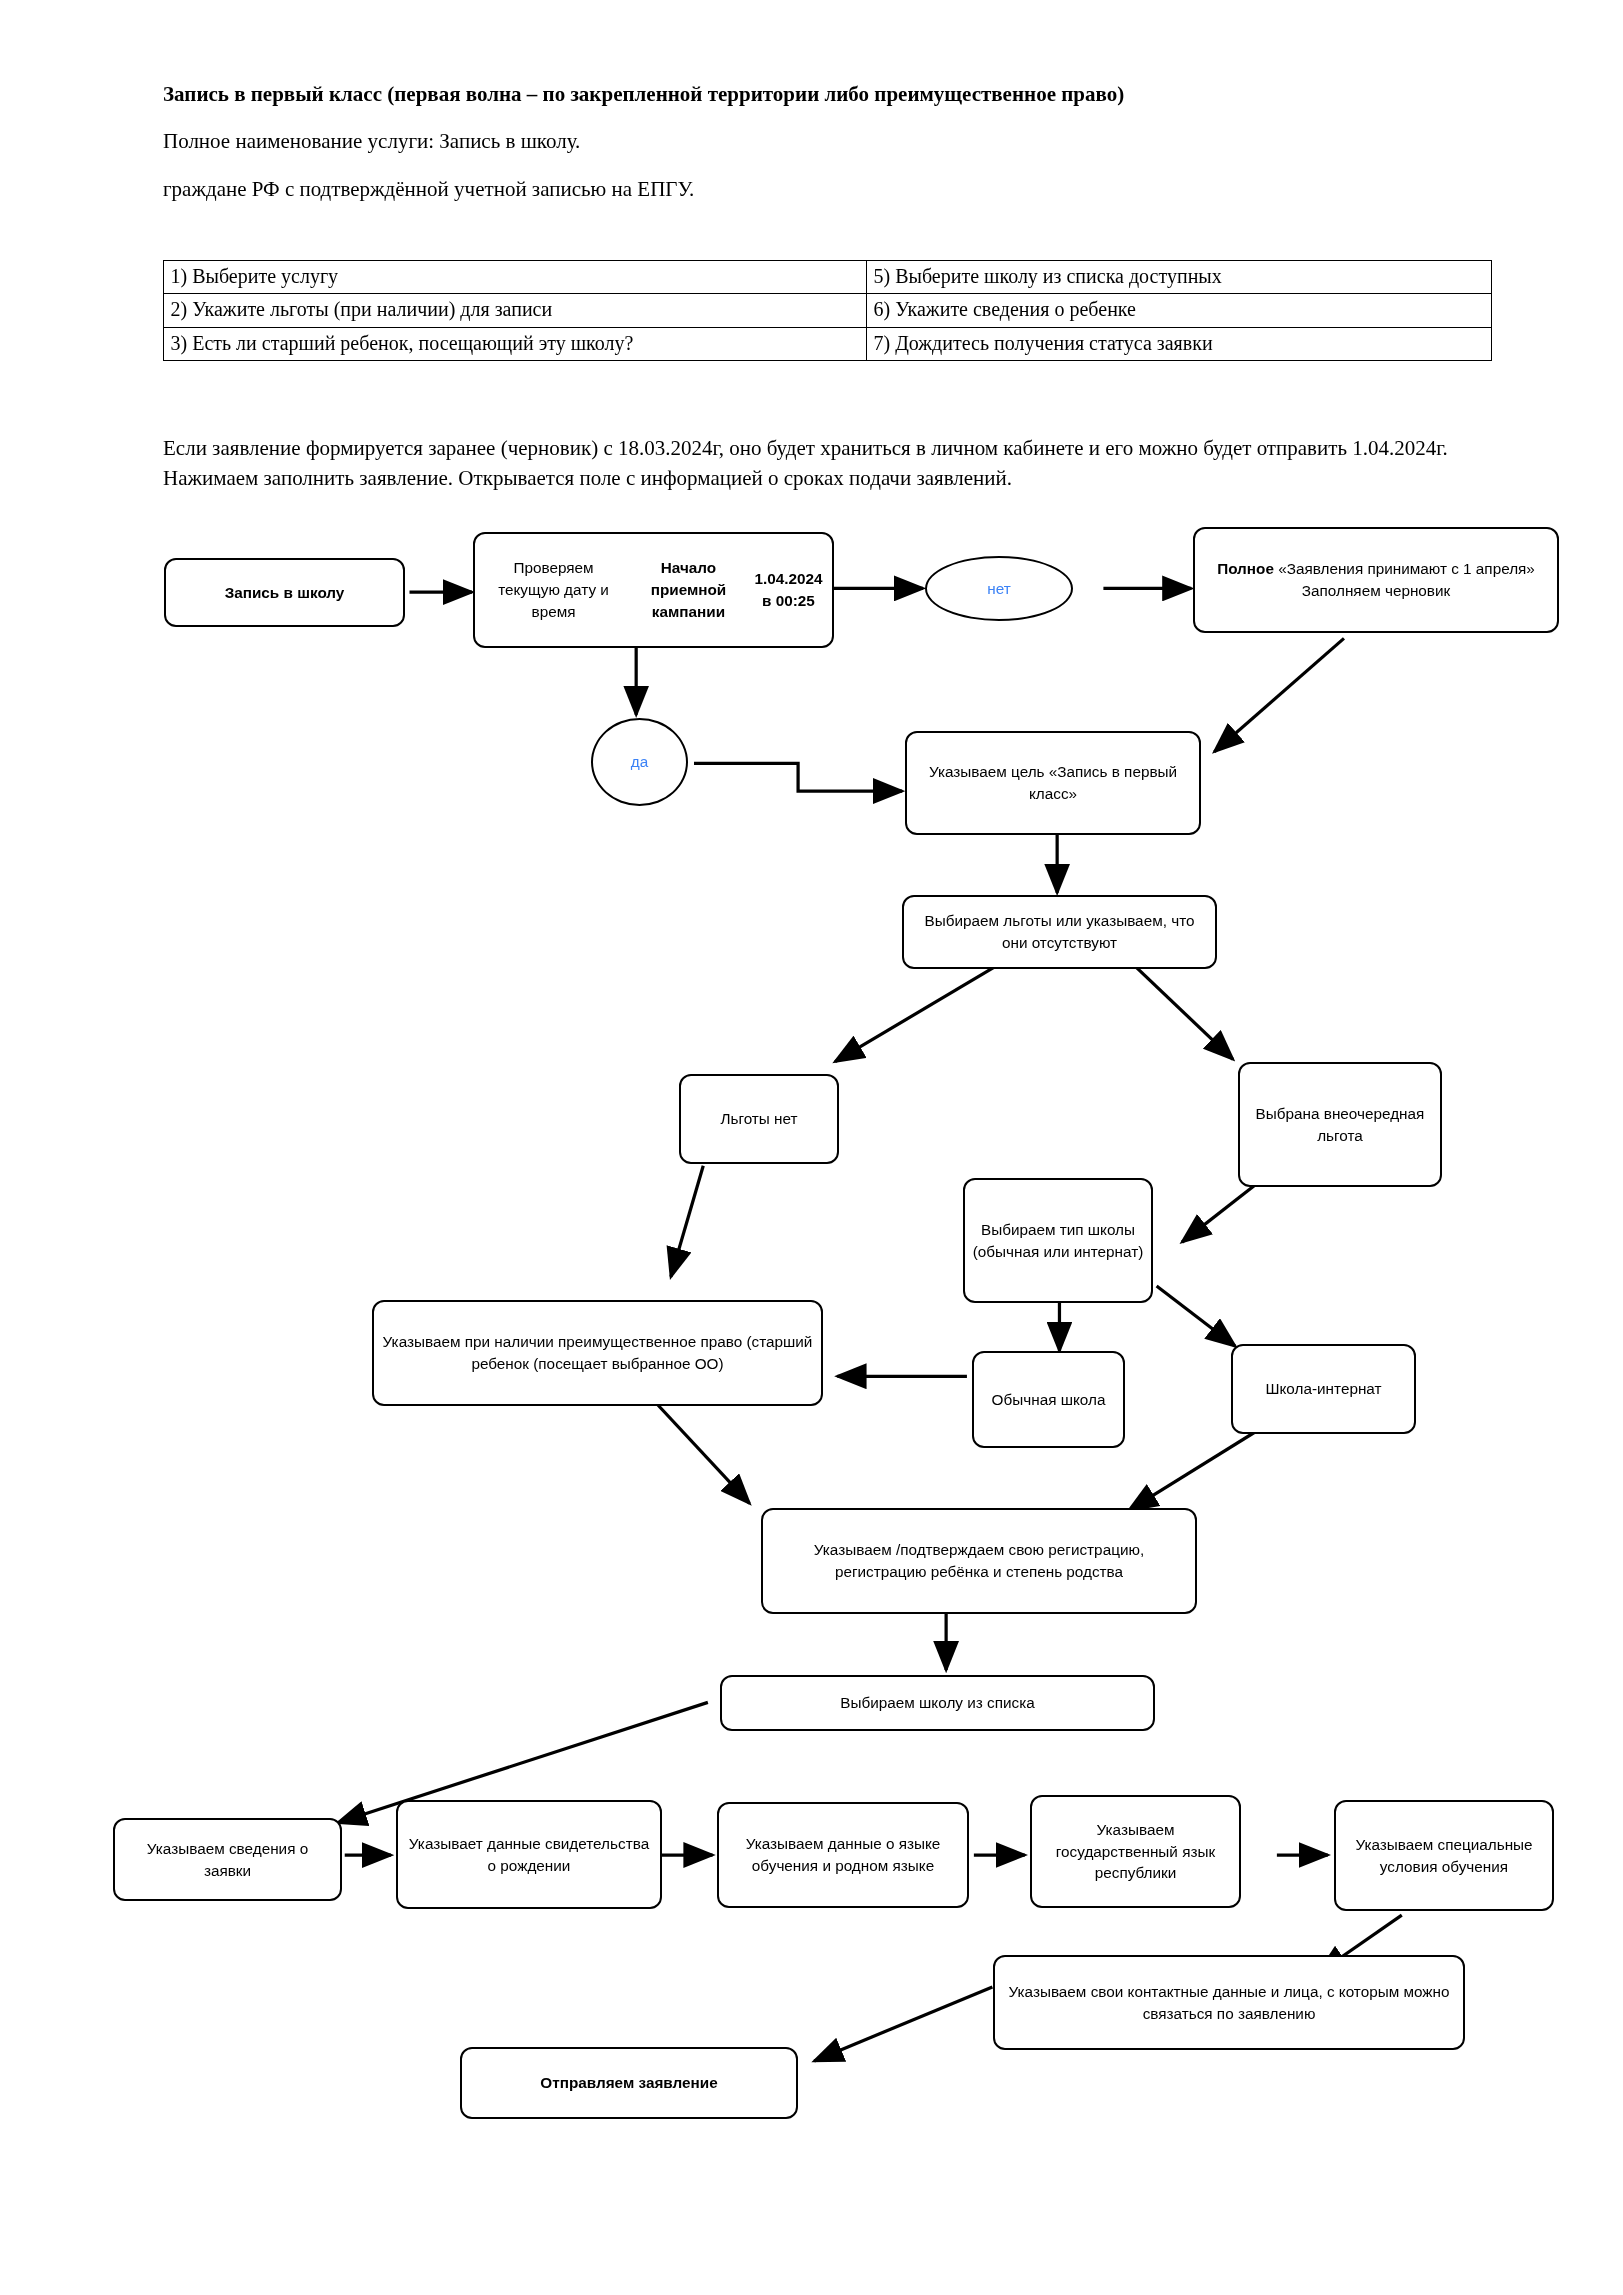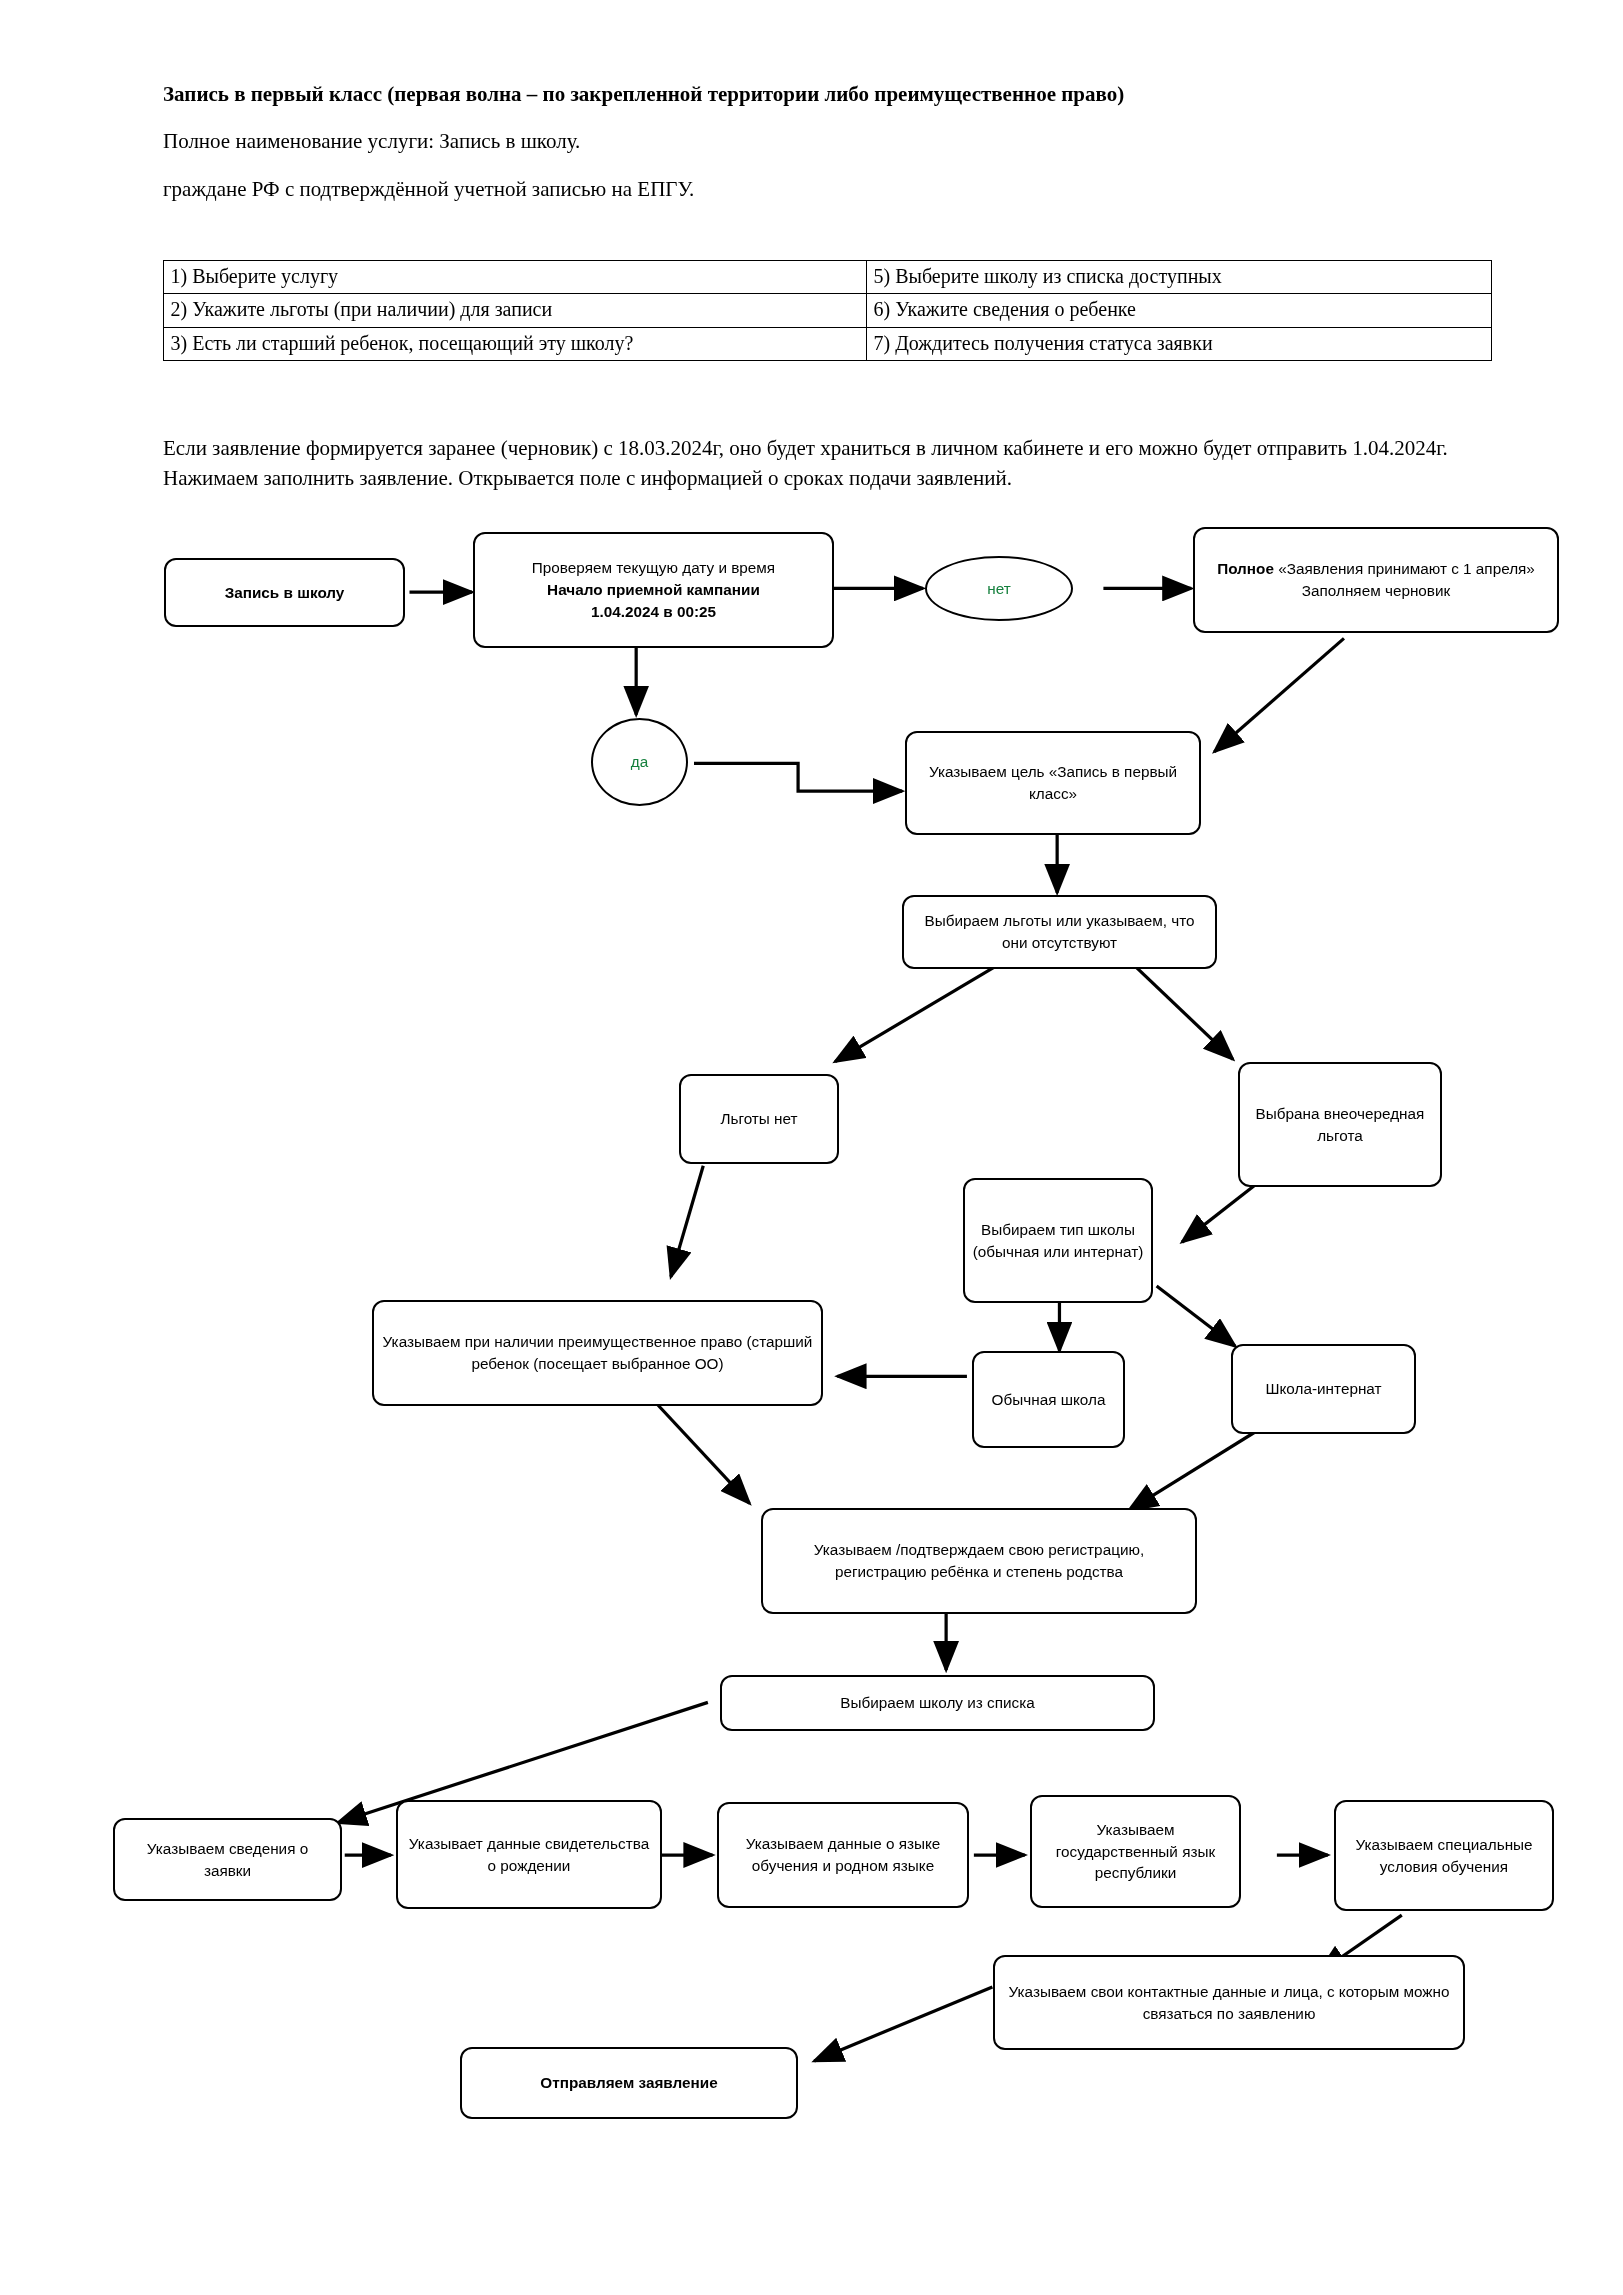--- a/index.html
+++ b/index.html
@@ -104,21 +104,21 @@
     position: absolute;
     box-sizing: border-box;
     border: 2.3px solid #000;
     border-radius: 50%;
     background: #fff;
     display: flex;
     align-items: center;
     justify-content: center;
     font-family: "Liberation Sans", sans-serif;
     font-size: 15.3px;
-    color: #15803d;
+    color: #3b82f6;
   }
 </style>
 </head>
 <body>
 
 <div class="doc-text">
   <p class="doc-title">Запись в первый класс (первая волна – по закрепленной территории либо преимущественное право)</p>
   <p class="doc-para">Полное наименование услуги: Запись в школу.</p>
   <p class="doc-para">граждане РФ с подтверждённой учетной записью на ЕПГУ.</p>
 </div>
@@ -194,21 +194,21 @@
     <path d="M3030,4140 L2850,4265"></path>
 
     <path d="M2145,4295 L1760,4455"></path>
   </g>
 </svg>
 
 <div class="node b" style="left:164px; top:558px; width:241px; height:69px;">
   <span>Запись в школу</span>
 </div>
 
-<div class="node" style="left:473px; top:532px; width:361px; height:116px; flex-direction:column; justify-content:center;">
+<div class="node" style="left:473px; top:532px; width:361px; height:116px; flex-direction:row; justify-content:center;">
   <span>Проверяем текущую дату и время</span>
   <span class="bld">Начало приемной кампании</span>
   <span class="bld">1.04.2024 в 00:25</span>
 </div>
 
 <div class="ellipse" style="left:925px; top:556px; width:148px; height:65px;">
   <span>нет</span>
 </div>
 
 <div class="node" style="left:1193px; top:527px; width:366px; height:106px; flex-direction:column; justify-content:center;">

